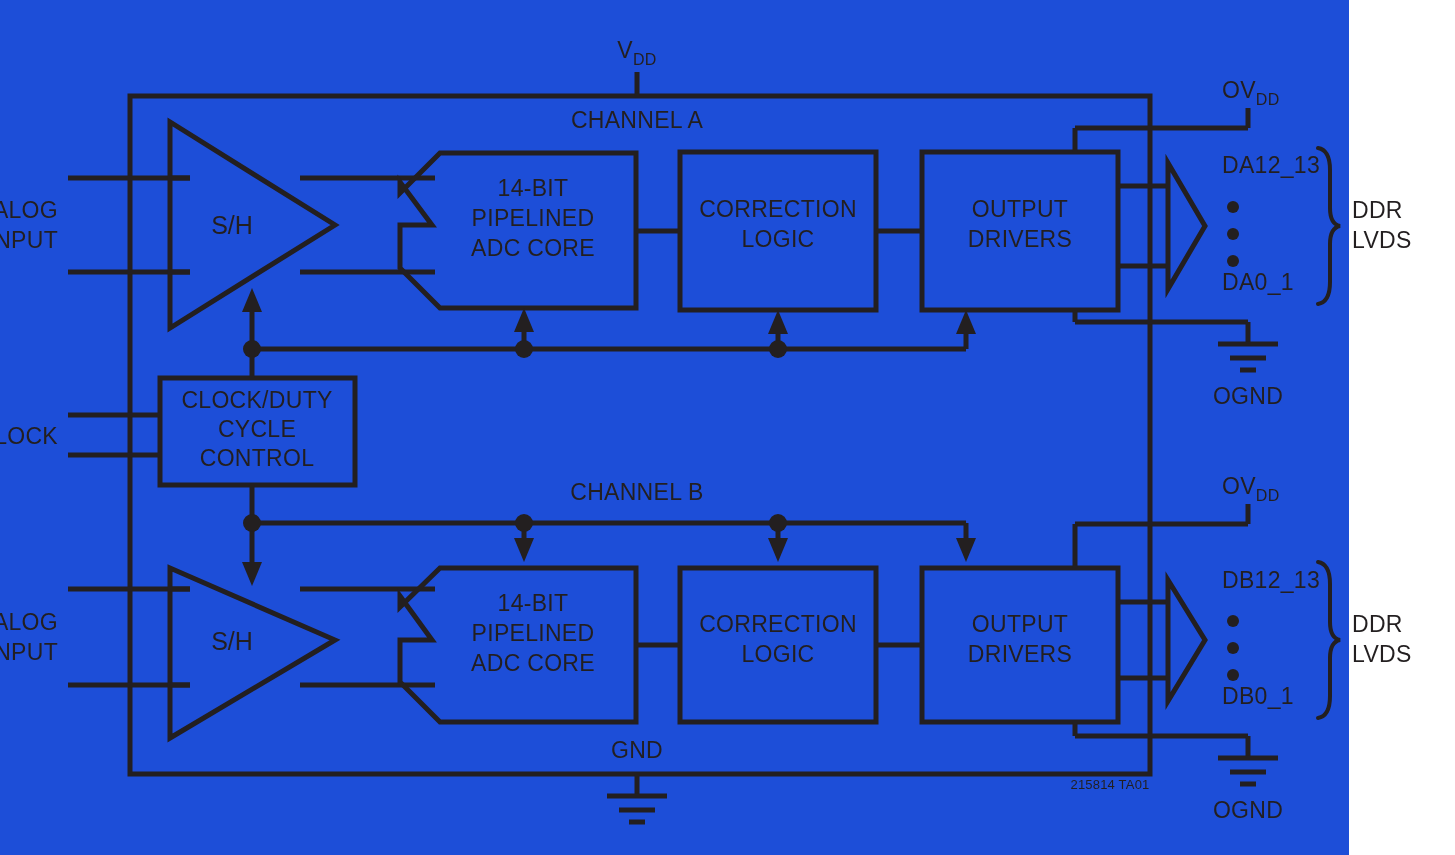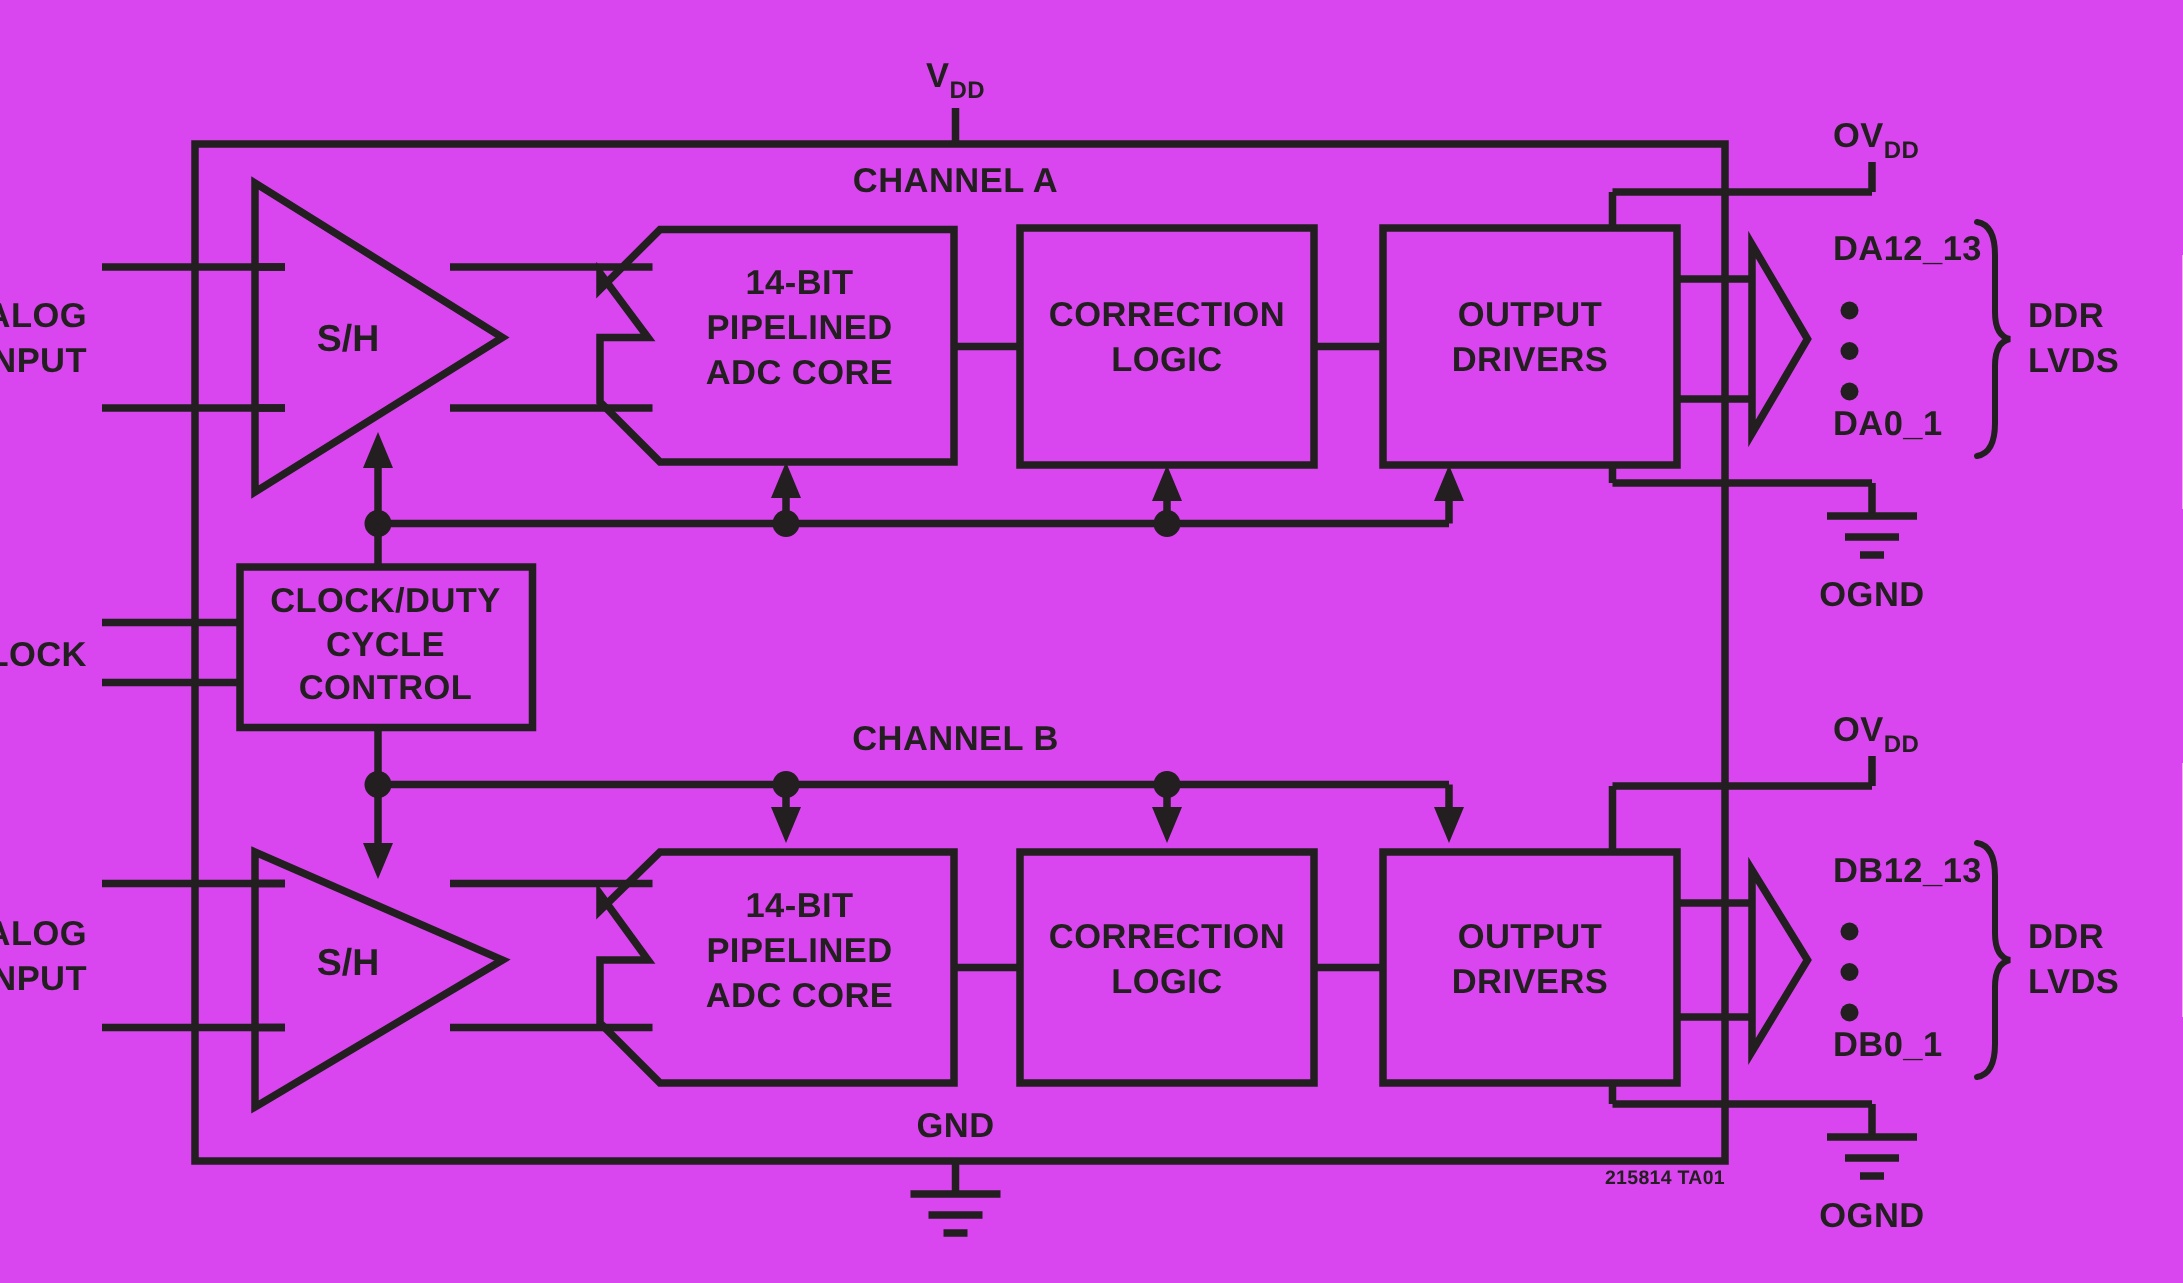--- a/index.html
+++ b/index.html
@@ -2,25 +2,24 @@
 <html><head>
 <meta charset="utf-8">
 <style>
   html, body {
     margin: 0;
     padding: 0;
     background: #ffffff;
   }
   #canvas {
     position: relative;
-    width: 1455px;
+    width: 1349px;
     height: 855px;
-    background: #d946ef;
+    background: #1d4ed8;
     font-family: "Liberation Sans", sans-serif;
-    font-weight: bold;
   }
   svg { display: block; }
   .ln { stroke: #231f20; stroke-width: 5; fill: none; stroke-linecap: butt; }
   .shape-open { stroke: #231f20; stroke-width: 5; fill: none; }
   .dot { fill: #231f20; }
   .arrowhead { fill: #231f20; stroke: none; }
   .brace { stroke: #231f20; stroke-width: 4; fill: none; stroke-linecap: round; }
   text {
     font-family: "Liberation Sans", sans-serif;
     fill: #231f20;

